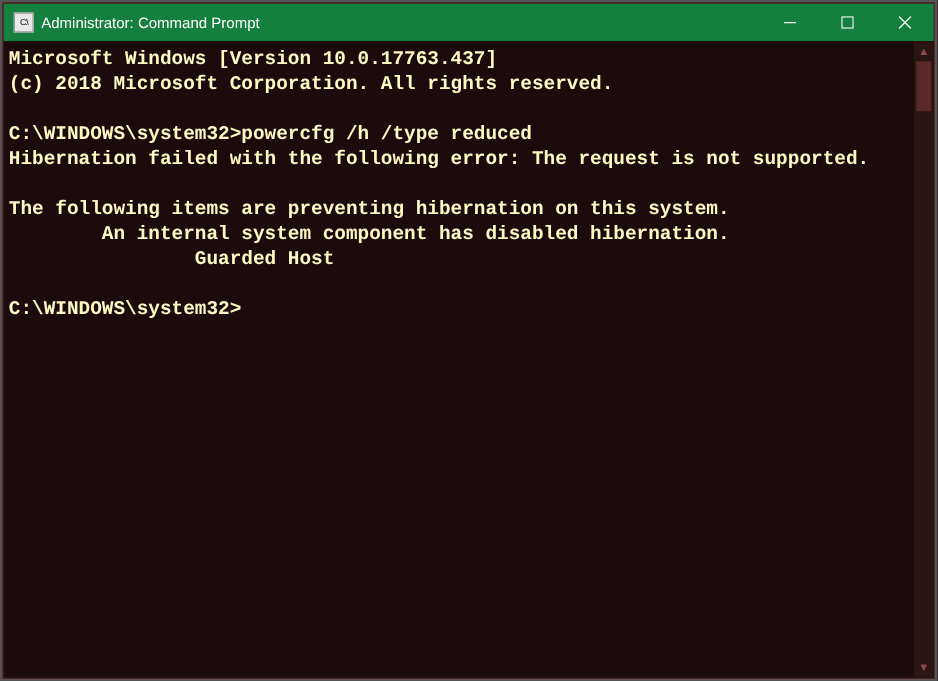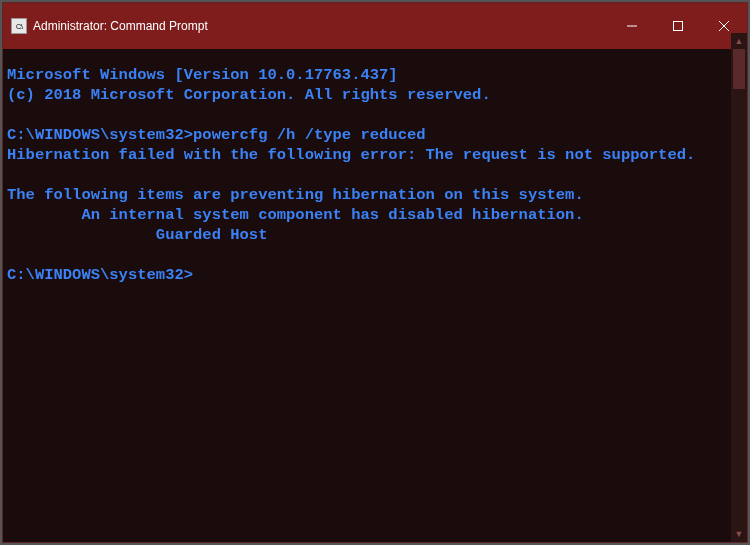--- a/index.html
+++ b/index.html
@@ -15,22 +15,22 @@
       left: 2px;
       top: 2px;
       width: 746px;
       height: 541px;
       background: #1a0c0c;
       border: 1px solid #5c2626;
       display: flex;
       flex-direction: column;
     }
     .titlebar {
-      height: 46px;
-      background: #7f1d1d;
+      height: 30px;
+      background: #15803d;
       display: flex;
       align-items: center;
       color: #ffffff;
       font-size: 12px;
       flex-shrink: 0;
     }
     .titlebar-icon {
       width: 16px;
       height: 16px;
       margin: 0 6px 0 8px;
@@ -56,25 +56,25 @@
       width: 46px;
       height: 100%;
       display: flex;
       align-items: center;
       justify-content: center;
       color: #fff;
     }
     .terminal {
       flex: 1;
       background: #1a0c0c;
-      padding: 16px 4px;
+      padding: 4px 4px;
       font-family: Consolas, "Courier New", monospace;
       font-size: 15.5px;
       line-height: 20px;
-      color: #3b82f6;
+      color: #fef9c3;
       font-weight: bold;
       white-space: pre;
       overflow: hidden;
       position: relative;
     }
     .scrollbar {
       position: absolute;
       right: 0;
       top: 30px;
       bottom: 0;

